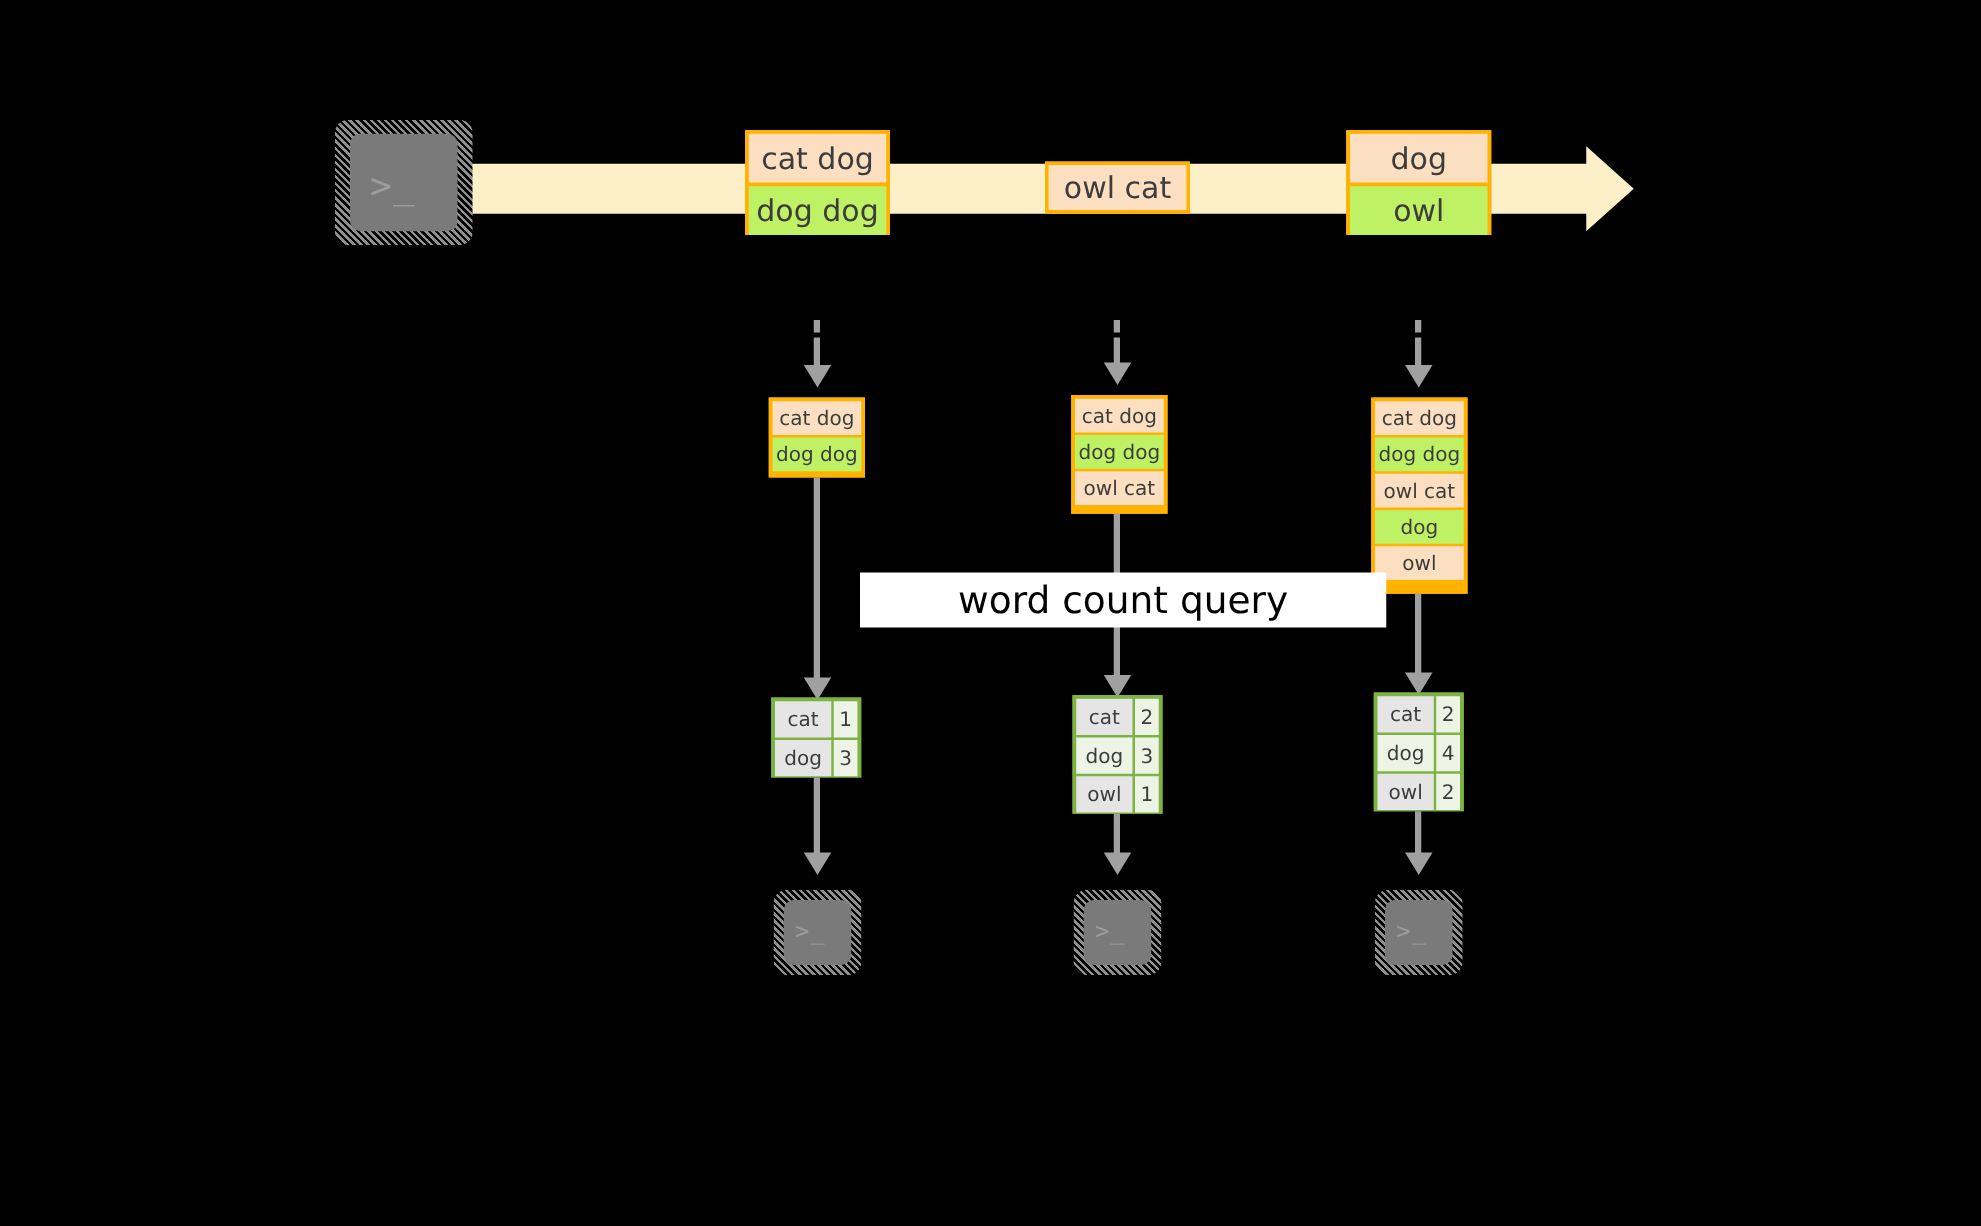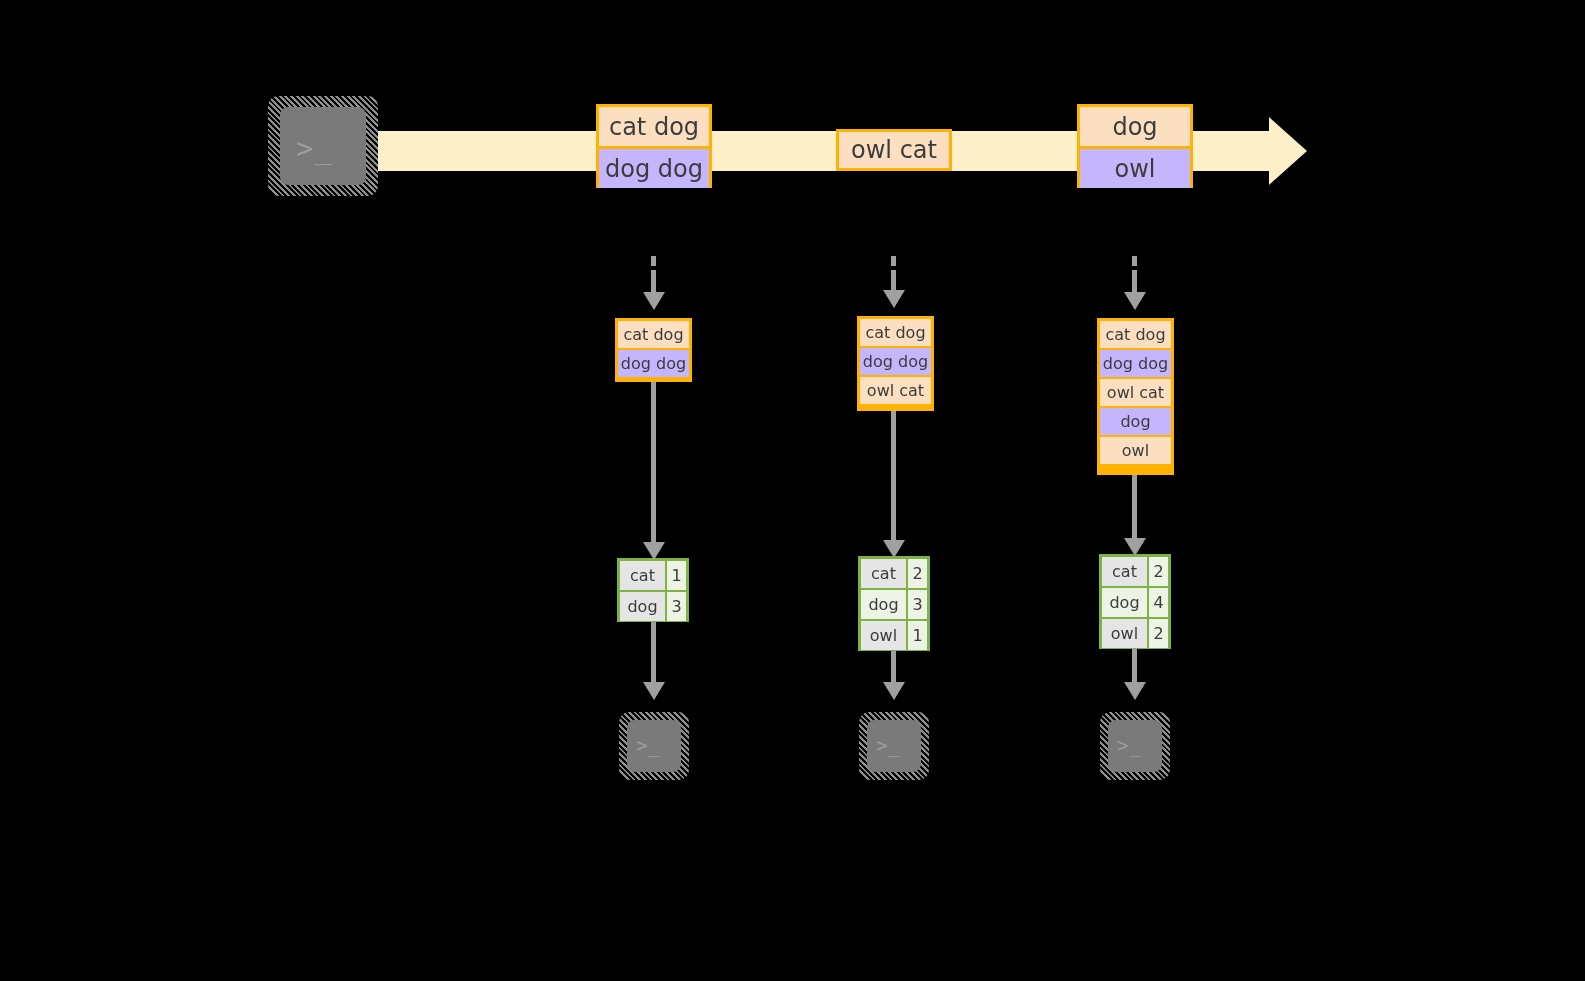--- a/index.html
+++ b/index.html
@@ -25,21 +25,21 @@
   .band{position:absolute;background:#FDEFC8;}
   .bandhead{position:absolute;width:0;height:0;
     border-top:34px solid transparent;border-bottom:34px solid transparent;
     border-left:38px solid #FDEFC8;}
 
   
   .obox{position:absolute;box-sizing:border-box;border:3px solid #FFB300;background:#FFB300;}
   .obox .row{box-sizing:border-box;display:flex;align-items:center;justify-content:center;
     color:#3c3c3c;white-space:nowrap;}
   .obox .row.d{background:#FBDFC0;}
-  .obox .row.l{background:#c4b5fd;}
+  .obox .row.l{background:#bef264;}
 
   
   .gbox{position:absolute;box-sizing:border-box;border:3px solid #7CB342;background:#7CB342;}
   .gbox .grow{display:flex;box-sizing:border-box;}
   .gbox .cell{box-sizing:border-box;display:flex;align-items:center;justify-content:center;
     color:#3c3c3c;white-space:nowrap;}
   .gbox .cell.k{background:#e5e5e5;}
   .gbox .cell.v{background:#EDF3E5;}
   .gbox .grow.alt .cell.k{background:#EDF3E5;}
   .gbox .grow.alt .cell.v{background:#EDF3E5;}
@@ -185,14 +185,15 @@
 
   <div class="vline" style="left:1132px;top:649px;height:35px;"></div>
   <div class="vhead" style="left:1124px;top:682px;"></div>
 
   <div class="term" style="left:1100px;top:712px;width:70px;height:68px;">
     <div class="hatch"></div>
     <div class="face" style="left:8px;top:8px;right:8px;bottom:8px;"></div>
     <div class="glyph" style="left:17px;top:24px;font-size:19px;">&gt;_</div>
   </div>
 
+  <div class="qlabel" style="left:688px;top:458px;width:421px;height:44px;">word count query</div>
 
 </div>
 
 </body></html>

